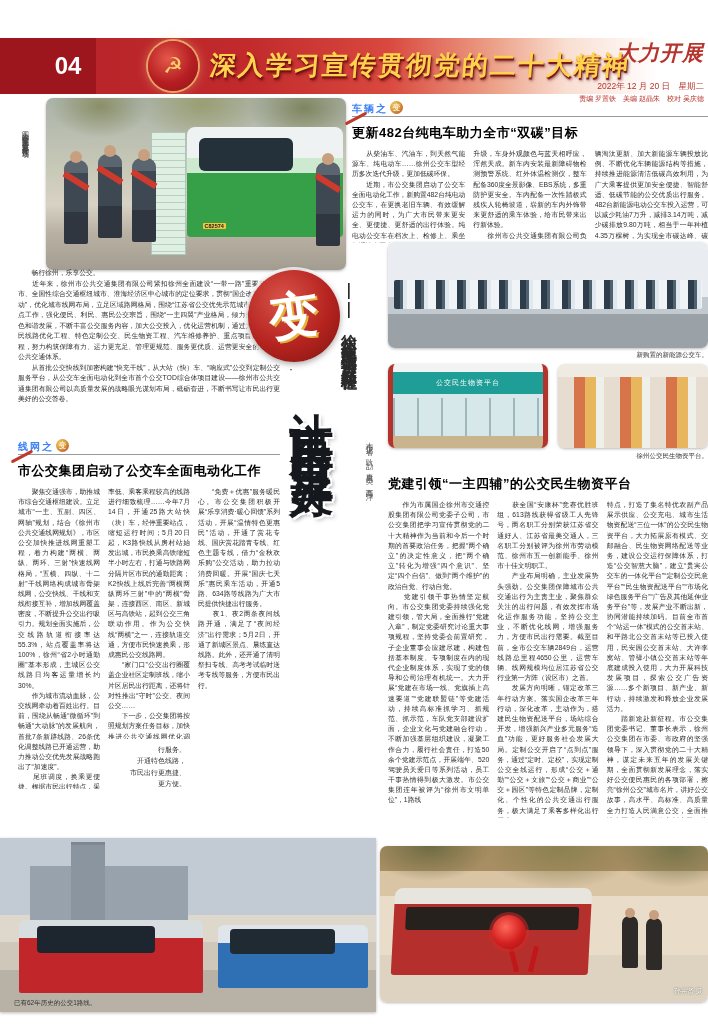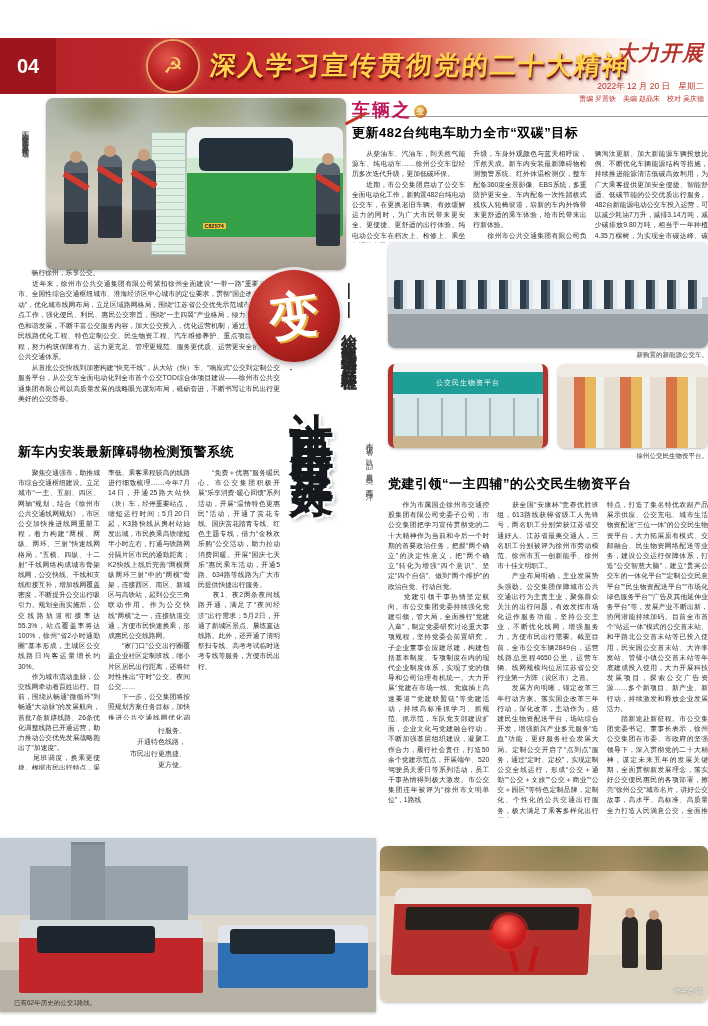--- a/index.html
+++ b/index.html
@@ -2,39 +2,39 @@
 <html><head>
 <meta charset="utf-8">
 <style>
   html,body{margin:0;padding:0;background:#e9e9e9;}
   .page{position:relative;width:708px;height:1026px;background:#fff;overflow:hidden;
         font-family:"Liberation Sans",sans-serif;color:#222;}
   
   .banner{position:absolute;left:0;top:38px;width:708px;height:56px;
     background:linear-gradient(90deg,#a8181f 0%,#b8242a 10%,#c22a2c 35%,#d9493f 55%,#eda289 70%,#f9ded2 80%,#ffffff 93%);}
   .numblock{position:absolute;left:0;top:0;width:56px;height:56px;background:#9e161d;
-    display:flex;align-items:center;justify-content:center;font-size:20px;font-weight:bold;color:#fff;}
+    display:flex;align-items:center;justify-content:center;font-size:24px;font-weight:bold;color:#fff;padding-left:40px;}
   .emblem{position:absolute;left:148px;top:3px;width:50px;height:50px;border-radius:50%;
     background:radial-gradient(circle at 40% 35%,#e4584a 0%,#b61e22 55%,#8e1418 100%);
     box-shadow:0 0 0 2px rgba(246,210,120,.65),0 0 12px rgba(255,220,150,.5);
     display:flex;align-items:center;justify-content:center;font-size:22px;color:#f6d06a;}
   .banner-title{position:absolute;left:210px;top:10px;font-size:26px;font-weight:900;
     color:#ffd34d;letter-spacing:2px;transform:skewX(-5deg);
     text-shadow:1px 2px 1px #7a1013,2px 3px 3px rgba(80,10,12,.6);}
   .mast{position:absolute;right:4px;top:1px;width:150px;text-align:right;}
   .mast-name{font-family:"DejaVu Serif",serif;font-style:italic;font-weight:bold;
     font-size:21px;color:#b5342d;letter-spacing:1px;}
   .mast-date{font-size:8.5px;color:#b5342d;margin-top:14px;}
   .mast-staff{font-size:7px;color:#b5342d;margin-top:1px;}
   
   .sec{position:absolute;}
   .sec-head{position:relative;border-bottom:1px solid #9a9a9a;padding-bottom:3px;height:15px;}
   .sec-head .slash{position:absolute;left:-8px;bottom:-4px;width:24px;height:3px;background:#c0392b;
     transform:rotate(-28deg);border-radius:2px;}
-  .sec-label{font-size:18px;font-weight:bold;color:#be185d;letter-spacing:2px;}
+  .sec-label{font-size:10px;font-weight:bold;color:#3b82f6;letter-spacing:2px;}
   .seal{display:inline-flex;width:13px;height:13px;border-radius:50%;margin-left:2px;
     background:radial-gradient(circle at 35% 35%,#f6d06a 0%,#d89a3a 45%,#b03a2a 100%);
     color:#fff;font-size:8px;align-items:center;justify-content:center;vertical-align:middle;}
   .sec-title{font-size:13px;font-weight:bold;color:#000000;margin-top:7px;letter-spacing:.5px;}
   .cols{display:flex;gap:8px;margin-top:7px;overflow:hidden;}
   .coltext{flex:1;font-size:6.8px;line-height:1.5;color:#2c2c2c;text-align:justify;
     white-space:pre-line;overflow:hidden;}
   .pullquote{font-size:7px;color:#333;text-align:right;line-height:1.6;margin-top:5px;padding-right:4px;}
   
   .intro{position:absolute;left:18px;top:268px;width:262px;height:164px;overflow:hidden;
@@ -198,21 +198,25 @@
 
   <div class="biglogo">
     <span class="ch">变</span>
   </div>
   <div class="hdot">·</div>
   <div class="headline">让市民出行更美好</div>
   <div class="subtitle">——徐州公交集团砥砺奋进启航新征程</div>
   <div class="vbyline">本报记者　耿劼　唐凤英　高西洋</div>
 
   <div class="sec" style="left:18px;top:436px;width:262px;">
-    <div class="sec-title">新车内安装最新障碍物检测预警系统</div>
+    <div class="sec-head">
+      <span class="slash"></span>
+      <span class="sec-label">线网之</span><span class="seal">变</span>
+    </div>
+    <div class="sec-title">市公交集团启动了公交车全面电动化工作</div>
     <div class="cols" style="height:302px;">
       <div class="coltext">　　聚焦交通强市，助推城市综合交通枢纽建设。立足城市“一主、五副、四区、网轴”规划，结合《徐州市公共交通线网规划》，市区公交加快推进线网重塑工程，着力构建“两横、两纵、两环、三射”快速线网格局，“五横、四纵、十二射”干线网络构成城市骨架线网，公交快线、干线和支线衔接互补，增加线网覆盖密度，不断提升公交出行吸引力。规划全面实施后，公交线路轨道衔接率达55.3%，站点覆盖率将达100%，徐州“省2小时通勤圈”基本形成，主城区公交线路日均客运量增长约30%。
 　　作为城市流动血脉，公交线网牵动着百姓出行。目前，围绕从畅通“微循环”到畅通“大动脉”的发展航向，首批7条新辟线路、26条优化调整线路已开通运营，助力推动公交优先发展战略跑出了“加速度”。
 　　尾班调度，换乘更便捷。根据市民出行特点，采取定时发车的运行模式，提高站点准点率和班次兑现率，周末班次兑现率达到100%；试行“需求响应式”站点停靠，推出56条“需求响应式”定制停靠线路，缩短车辆高峰运送延时，提高运行效率。同时，对客流较少、运转效</div>
       <div style="flex:1;display:flex;flex-direction:column;overflow:hidden;">
         <div class="coltext" style="flex:1;">率低、乘客乘程较高的线路进行细致梳理……今年7月14日，开通25路大站快（块）车，经停重要站点，缩短运行时间；5月20日起，K3路快线从房村站始发出城，市民换乘高铁缩短半小时左右，打通与铁路网分隔片区市民的通勤距离；K2快线上线后完善“两横两纵两环三射”中的“两横”骨架，连接西区、南区、新城区与高铁站，起到公交三角联动作用。作为公交快线“两横”之一，连接轨道交通，方便市民快速换乘，形成惠民公交线路网。
 　　“家门口”公交出行圈覆盖企业社区定制班线，缩小片区居民出行距离，还将针对性推出“守时”公交、夜间公交……
 　　下一步，公交集团将按照规划方案任务目标，加快推进公共交通线网优化调整，积极推动大公共交通系统建设，为市民提供更加快捷舒适、优质高效的公交出</div>
         <div class="pullquote" style="white-space:pre-line;">行服务。
 开通特色线路，

